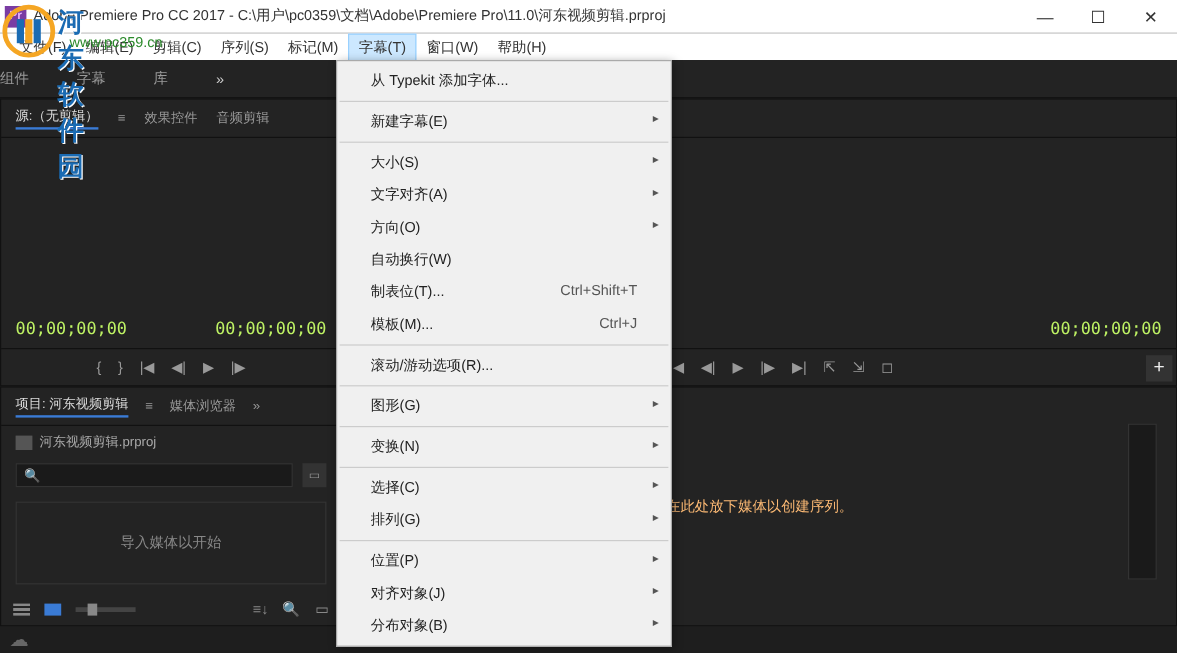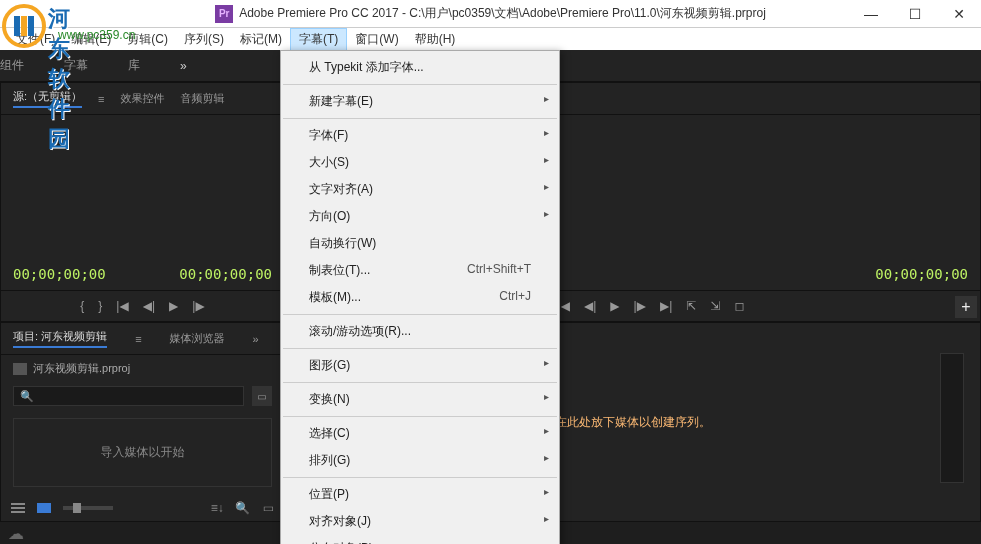--- a/index.html
+++ b/index.html
@@ -1,18 +1,18 @@
 <!DOCTYPE html>
 <html><head>
 <meta charset="utf-8">
 <style>
 * { margin: 0; padding: 0; box-sizing: border-box; font-family: "Microsoft YaHei", sans-serif; }
 body { background: #1e1e1e; width: 981px; height: 544px; overflow: hidden; position: relative; }
 
-.titlebar { background: #fff; height: 28px; display: flex; align-items: center; padding: 0 4px; border-bottom: 1px solid #ccc; position: relative; justify-content: center; }
+.titlebar { background: #fff; height: 28px; display: flex; align-items: center; padding: 0 4px; border-bottom: 1px solid #ccc; position: relative; }
 .titlebar .app-icon { width: 18px; height: 18px; background: #7a3ca3; margin-right: 6px; display: inline-flex; align-items: center; justify-content: center; color: #e6b3ff; font-size: 10px; font-weight: bold; }
 .titlebar .title-text { font-size: 12px; color: #333; }
 .win-controls { position: absolute; right: 0; top: 0; display: flex; }
 .win-controls div { width: 44px; height: 28px; display: flex; align-items: center; justify-content: center; font-size: 14px; color: #333; cursor: pointer; }
 
 .menubar { background: #fff; height: 22px; display: flex; align-items: center; padding-left: 8px; font-size: 12px; color: #333; position: relative; z-index: 5; }
 .menubar .menu-item { padding: 2px 8px; cursor: pointer; }
 .menubar .menu-item.active { background: #cce8ff; border: 1px solid #99d1ff; }
 
 .watermark { position: absolute; left: 0; top: 0; z-index: 20; pointer-events: none; }
@@ -36,21 +36,21 @@
 .timecode-area { flex: 1; display: flex; align-items: flex-end; padding: 0 12px 8px; }
 .timecode { color: #bef264; font-size: 14px; font-family: monospace; }
 .timecode-right { margin-left: auto; }
 
 .transport { display: flex; align-items: center; justify-content: center; gap: 14px; padding: 8px 12px; color: #999; font-size: 12px; border-top: 1px solid #111; }
 .transport span { cursor: pointer; }
 .plus-btn { position: absolute; right: 4px; top: 296px; width: 22px; height: 22px; background: #333; color: #eee; display: flex; align-items: center; justify-content: center; font-size: 16px; cursor: pointer; }
 
 .lower { display: flex; height: 200px; }
 .project-panel { width: 285px; background: #232323; border: 1px solid #111; display: flex; flex-direction: column; }
-.proj-header { display: flex; gap: 28px; padding: 6px 12px; font-size: 11px; color: #999; border-bottom: 1px solid #111; align-items: center; }
+.proj-header { display: flex; gap: 14px; padding: 6px 12px; font-size: 11px; color: #999; border-bottom: 1px solid #111; align-items: center; }
 .proj-header .active-tab { color: #ddd; border-bottom: 2px solid #3a7bd5; padding-bottom: 2px; }
 .proj-file-row { display: flex; align-items: center; gap: 6px; padding: 6px 12px; color: #aaa; font-size: 11px; }
 .bin-icon { width: 14px; height: 12px; background: #555; }
 .search-row { display: flex; align-items: center; padding: 4px 12px; gap: 8px; }
 .search-box { flex: 1; background: #1a1a1a; border: 1px solid #333; height: 20px; color: #777; font-size: 11px; padding: 0 6px; display: flex; align-items: center; }
 .search-icon-btn { width: 20px; height: 20px; background: #333; display: flex; align-items: center; justify-content: center; color: #999; font-size: 10px; }
 .import-area { flex: 1; display: flex; align-items: center; justify-content: center; color: #888; font-size: 12px; border: 1px solid #333; margin: 8px 12px; }
 .proj-toolbar { display: flex; align-items: center; gap: 12px; padding: 6px 10px; color: #888; font-size: 12px; }
 .proj-toolbar .view-btn { width: 14px; height: 10px; }
 .proj-toolbar .view-btn.list { background: linear-gradient(#888 2px, transparent 2px, transparent 4px, #888 4px, #888 6px, transparent 6px, transparent 8px, #888 8px); }
@@ -203,23 +203,20 @@
 <div class="dropdown" id="dropdown">
     <div class="dd-item">
       <span>从 Typekit 添加字体...</span>
     </div>
     <div class="dd-sep"></div>
     <div class="dd-item has-sub">
       <span>新建字幕(E)</span>
     </div>
     <div class="dd-sep"></div>
     <div class="dd-item has-sub">
-      <span>字体(F)</span>
-    </div>
-    <div class="dd-item has-sub">
       <span>大小(S)</span>
     </div>
     <div class="dd-item has-sub">
       <span>文字对齐(A)</span>
     </div>
     <div class="dd-item has-sub">
       <span>方向(O)</span>
     </div>
     <div class="dd-item">
       <span>自动换行(W)</span>

